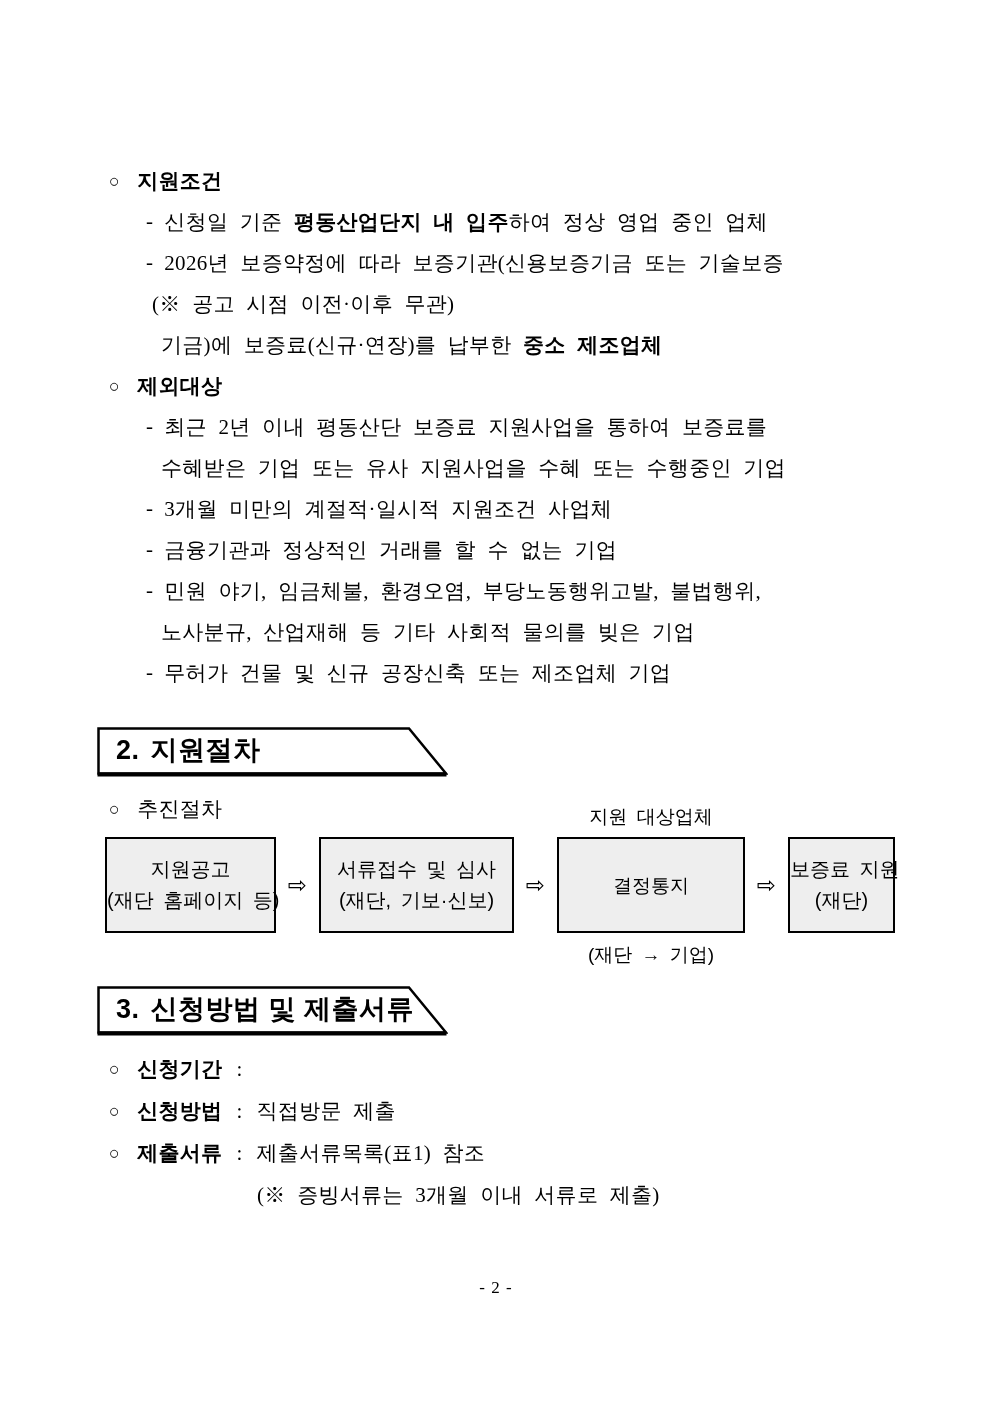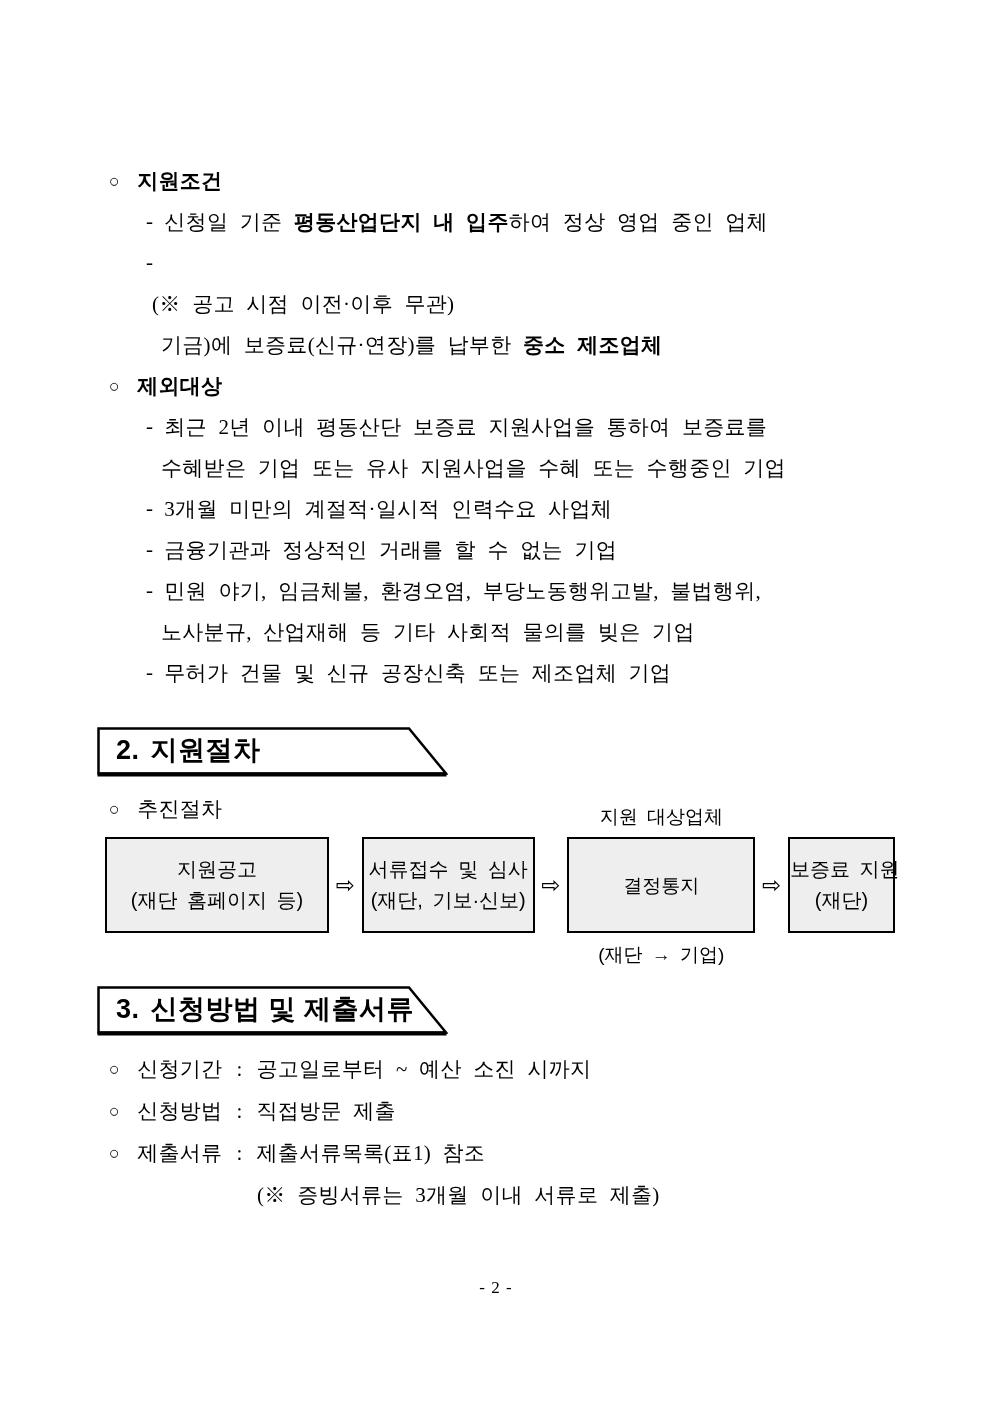--- a/index.html
+++ b/index.html
@@ -26,28 +26,28 @@
       font-family:"Liberation Sans","DejaVu Sans",sans-serif;
       font-weight:bold;font-size:27px;letter-spacing:0.5px;}
   .bt .num{margin-right:11px;}
   
   .flow{position:absolute;left:105px;top:837px;width:790px;height:96px;
         display:flex;align-items:stretch;}
   .fbox{background:#eeeeee;border:2px solid #000;box-sizing:border-box;
         display:flex;flex-direction:column;justify-content:center;text-align:center;
         font-family:"Liberation Sans","DejaVu Sans",sans-serif;
         font-size:20px;line-height:31px;word-spacing:4px;white-space:nowrap;}
-  .f1{width:224px}.f2{width:173px}.f4{width:107px}
+  .f1{width:171px}.f2{width:195px}.f4{width:107px}
   .f3{width:188px;font-size:19px;line-height:27px;gap:42px;}
   .farrow{flex:1;display:flex;align-items:center;justify-content:center;
           font-family:"DejaVu Sans","Liberation Sans",sans-serif;font-size:23px;}
   
   .l3{height:42px;display:flex;align-items:center;white-space:nowrap;
       font-size:21px;word-spacing:6px;letter-spacing:0.3px;}
-  .l3 .lab{margin-right:14px;}
+  .l3 .lab{margin-right:14px;font-weight:bold;}
   .l3 .colon{margin-right:14px;}
   .ind-note3{padding-left:160px;}
   
   .footer{position:absolute;top:1278px;left:0;width:100%;text-align:center;
           font-size:17px;letter-spacing:1px;}
 </style>
 </head>
 <body>
 
 <div class="page">
@@ -59,20 +59,21 @@
       <span class="hd">지원조건</span>
     </div>
 
     <div class="line ind-dash">
       <span class="dash">-</span>
       <span><span>신청일 기준 </span><span class="hd">평동산업단지 내 입주</span><span>하여 정상 영업 중인 업체</span></span>
     </div>
 
     <div class="line ind-dash">
       <span class="dash">-</span>
+      <span>2026년 보증약정에 따라 보증기관(신용보증기금 또는 기술보증</span>
     </div>
 
     <div class="line ind-note1">
       <span>(※ 공고 시점 이전·이후 무관)</span>
     </div>
 
     <div class="line ind-cont">
       <span><span>기금)에 보증료(신규·연장)를 납부한 </span><span class="hd">중소 제조업체</span></span>
     </div>
 
@@ -85,21 +86,21 @@
       <span class="dash">-</span>
       <span>최근 2년 이내 평동산단 보증료 지원사업을 통하여 보증료를</span>
     </div>
 
     <div class="line ind-cont">
       <span>수혜받은 기업 또는 유사 지원사업을 수혜 또는 수행중인 기업</span>
     </div>
 
     <div class="line ind-dash">
       <span class="dash">-</span>
-      <span>3개월 미만의 계절적·일시적 인력수요 사업체</span>
+      <span>3개월 미만의 계절적·일시적 지원조건 사업체</span>
     </div>
 
     <div class="line ind-dash">
       <span class="dash">-</span>
       <span>금융기관과 정상적인 거래를 할 수 없는 기업</span>
     </div>
 
     <div class="line ind-dash">
       <span class="dash">-</span>
       <span>민원 야기, 임금체불, 환경오염, 부당노동행위고발, 불법행위,</span>
@@ -163,21 +164,20 @@
     <span class="bt">
       <span class="num">3.</span><span>신청방법 및 제출서류</span>
     </span>
   </div>
 
   <div class="blk" style="top:1048px;">
     <div class="l3">
       <span class="circ">○</span>
       <span class="lab">신청기간</span>
       <span class="colon">:</span>
-      <span>공고일로부터 ~ 예산 소진 시까지</span>
     </div>
     <div class="l3">
       <span class="circ">○</span>
       <span class="lab">신청방법</span>
       <span class="colon">:</span>
       <span>직접방문 제출</span>
     </div>
     <div class="l3">
       <span class="circ">○</span>
       <span class="lab">제출서류</span>

